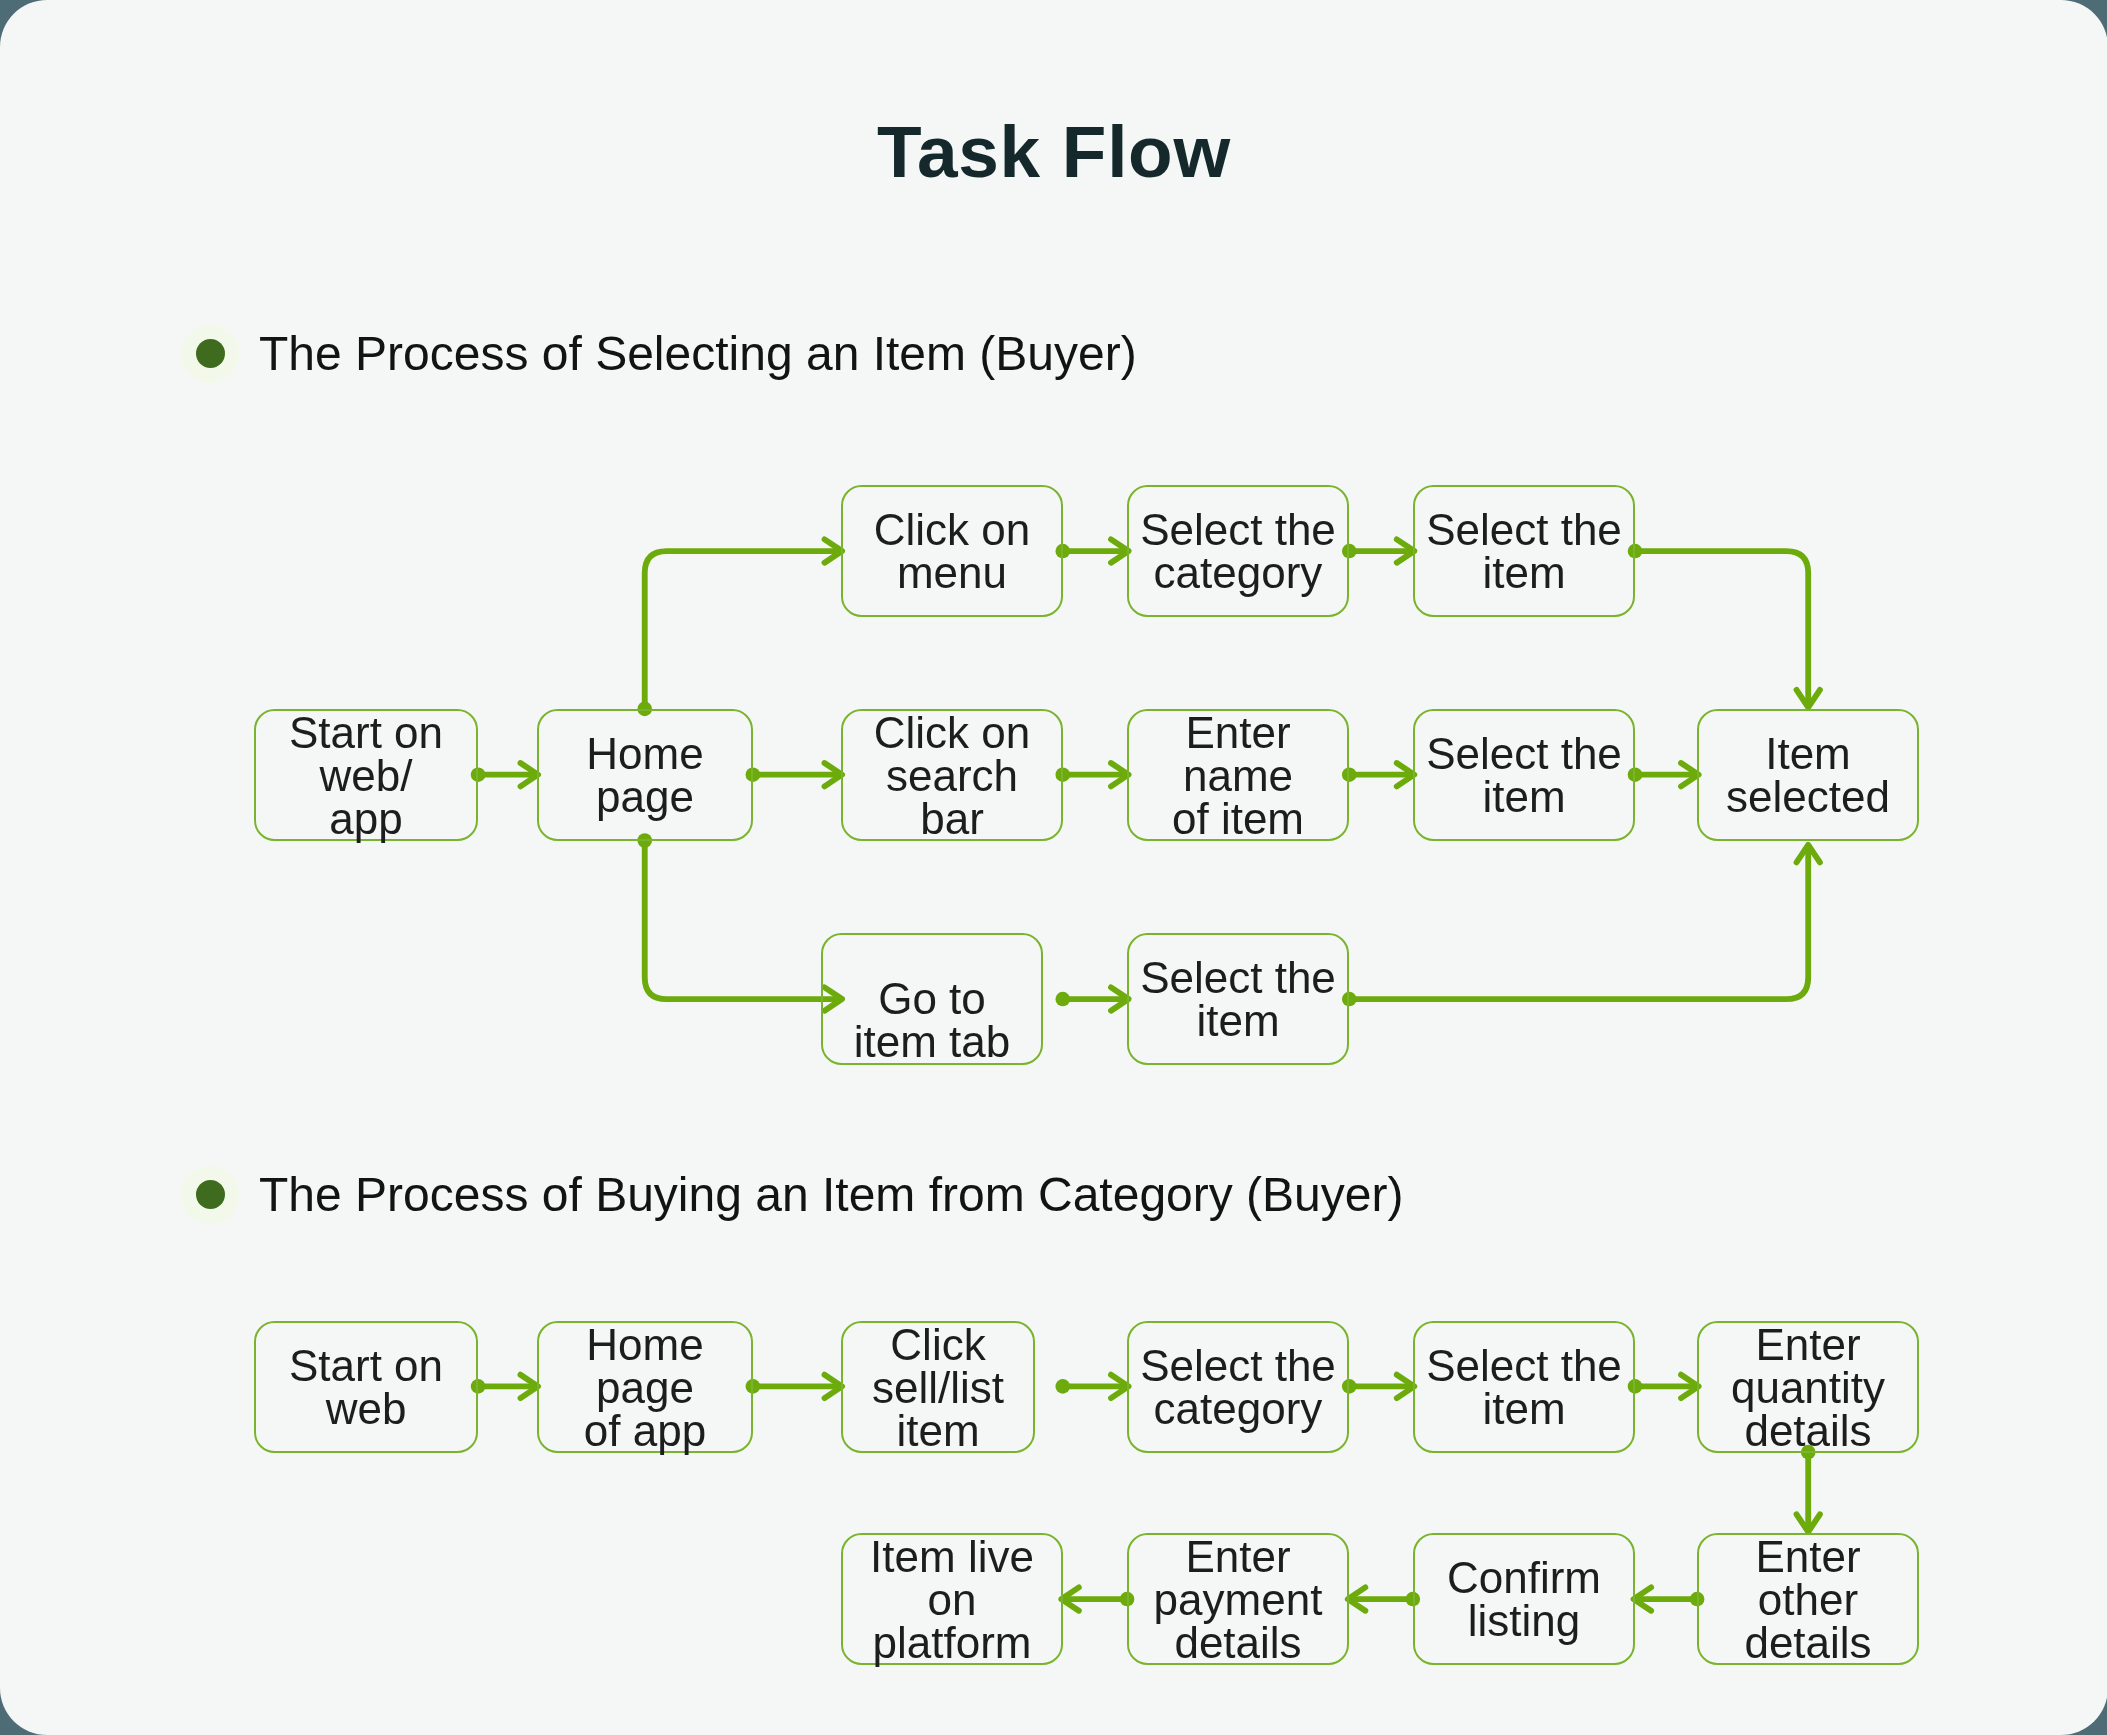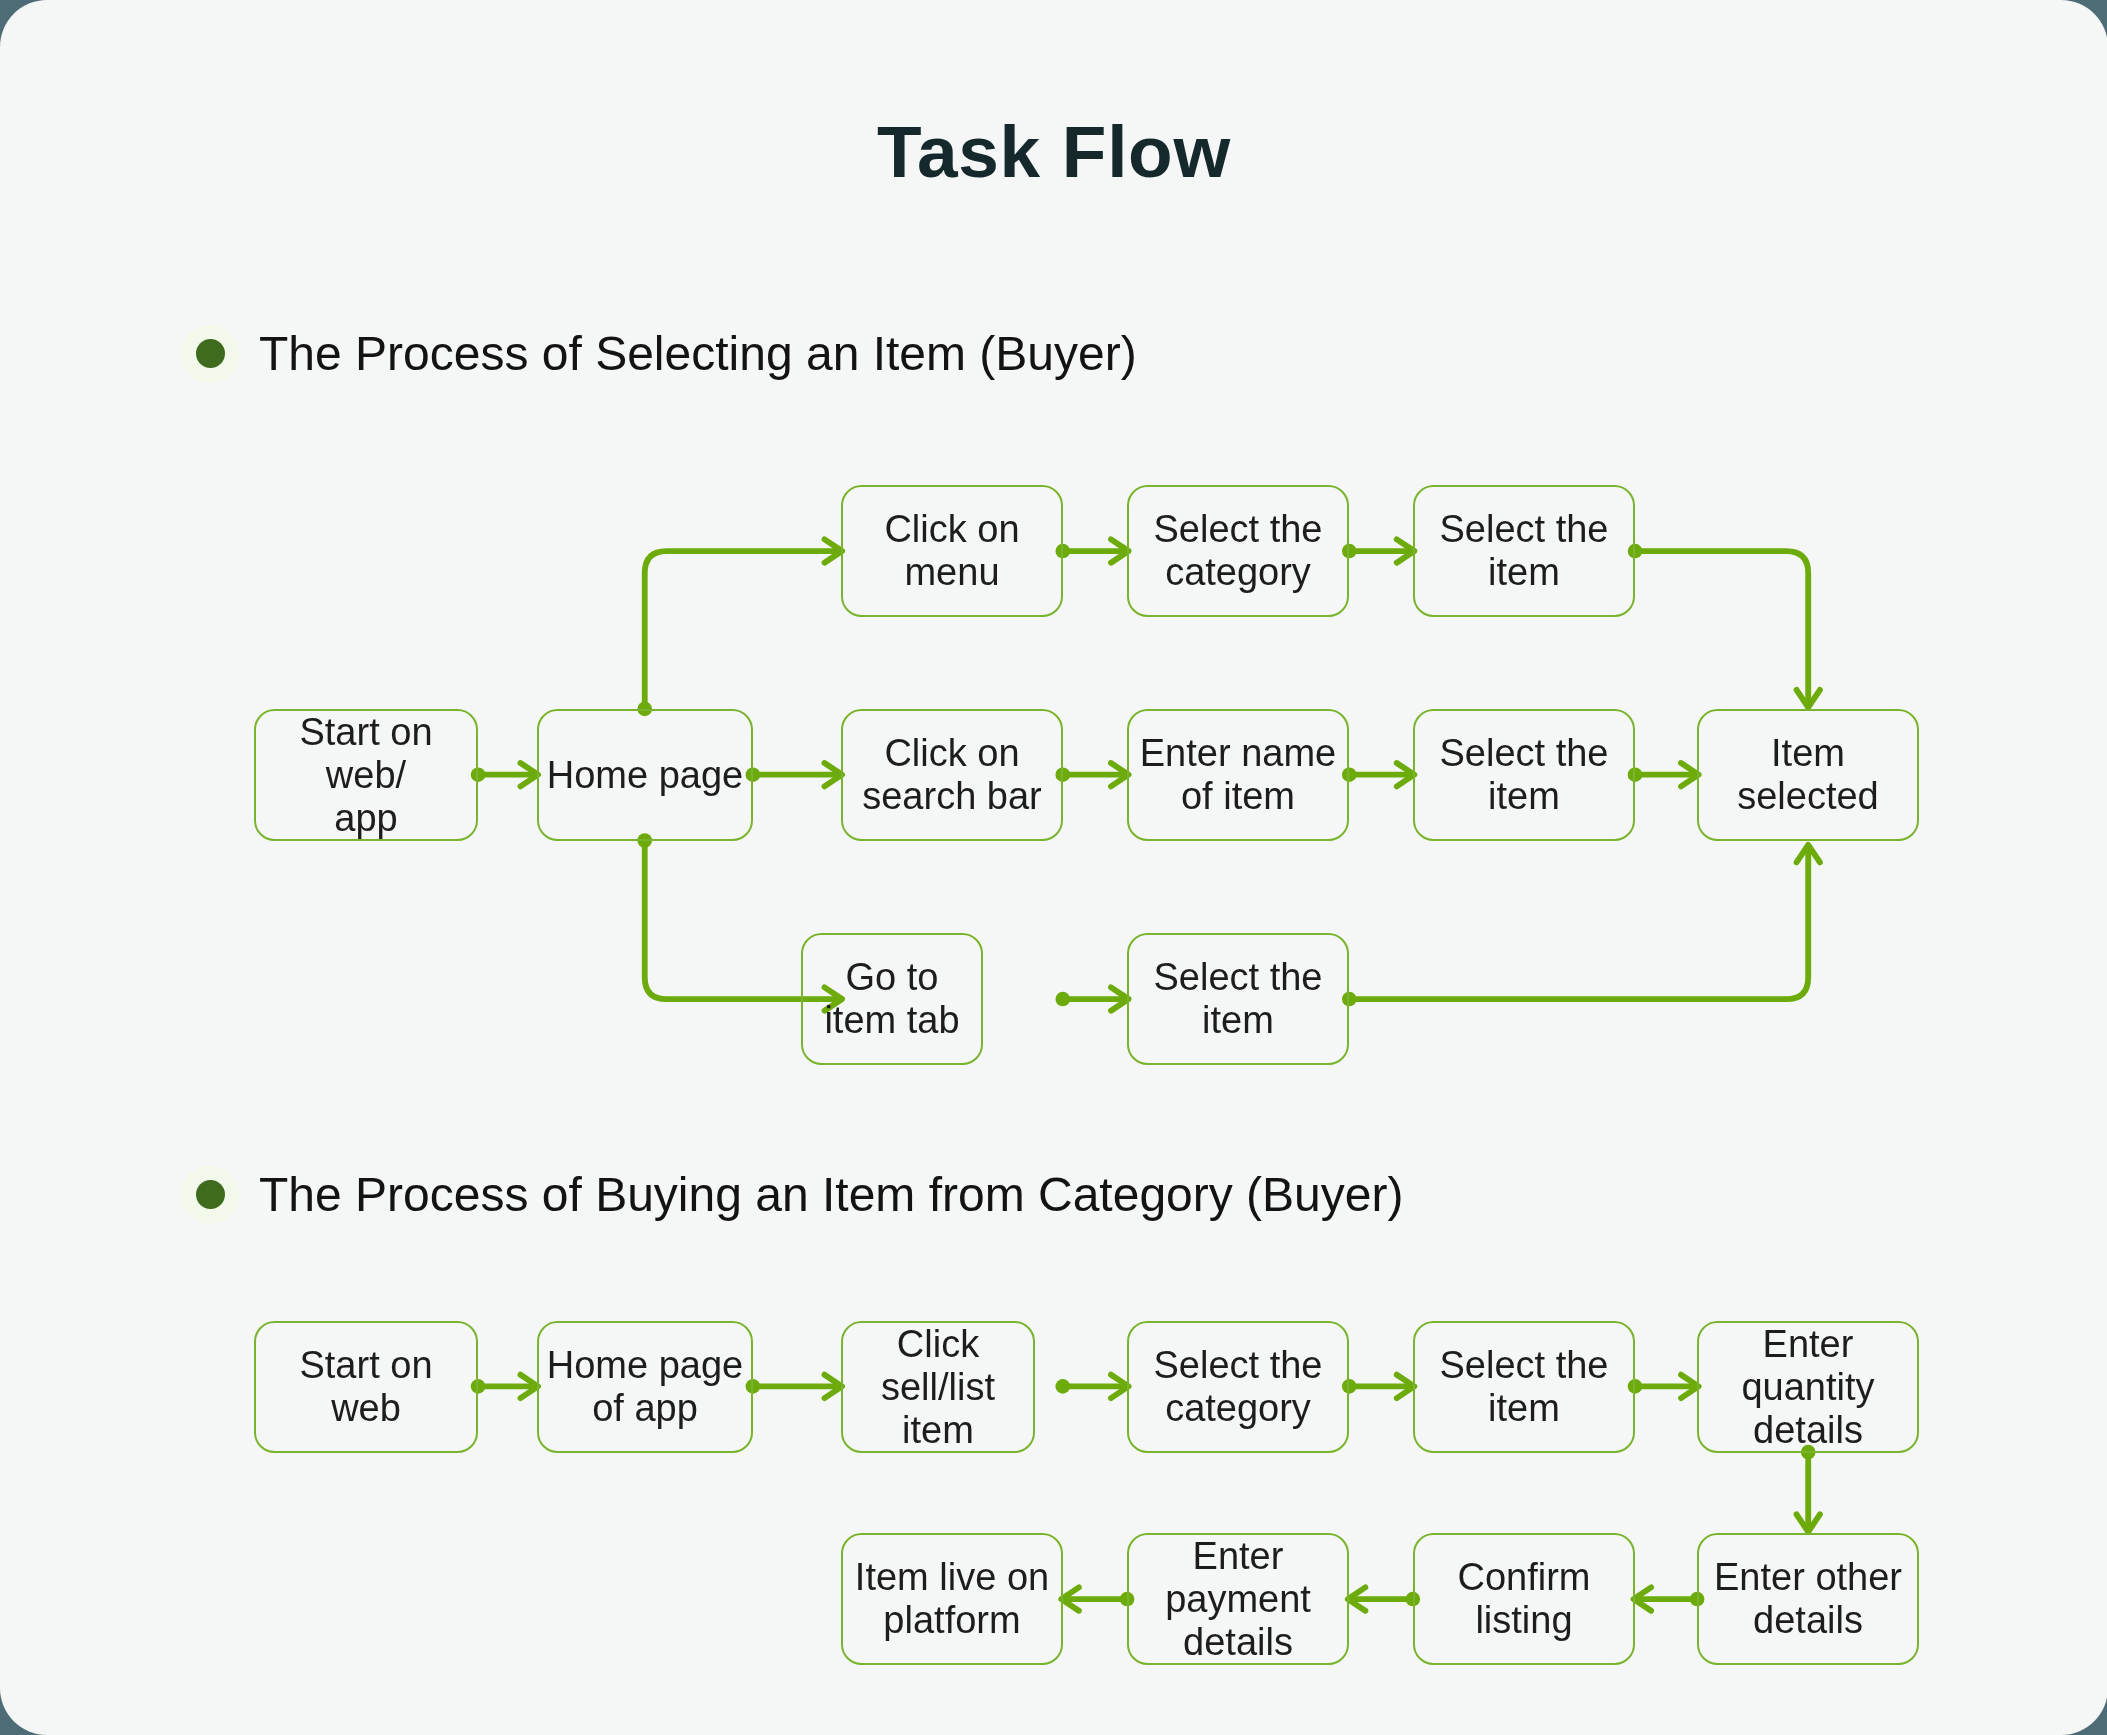--- a/index.html
+++ b/index.html
@@ -61,21 +61,21 @@
   .marker-fill{fill:var(--connector);}
   .flow-node{
     position:absolute;
     border:2.2px solid var(--node-border);
     border-radius:20.5px;
     display:flex;align-items:center;justify-content:center;
     text-align:center;
   }
   .node-label{
     white-space:pre-line;
-    font-size:38px;line-height:43px;font-weight:400;
+    font-size:44px;line-height:43px;font-weight:400;
     color:var(--node-text);
     padding:0 5.8px;
   }
 </style>
 </head>
 <body>
 
 <div class="page">
 
   <div class="page-title">Task Flow</div>
@@ -155,21 +155,21 @@
 of item</span>
     </div>
     <div class="flow-node" style="left:1413px;top:709px;width:222px;height:132px;">
       <span class="node-label">Select the
 item</span>
     </div>
     <div class="flow-node" style="left:1697px;top:709px;width:222px;height:132px;">
       <span class="node-label">Item
 selected</span>
     </div>
-    <div class="flow-node" style="left:801px;top:933px;width:182px;height:132px;">
+    <div class="flow-node" style="left:821px;top:933px;width:222px;height:132px;align-items:flex-end;">
       <span class="node-label">Go to
 item tab</span>
     </div>
     <div class="flow-node" style="left:1127px;top:933px;width:222px;height:132px;">
       <span class="node-label">Select the
 item</span>
     </div>
   </div>
 
   <div>

